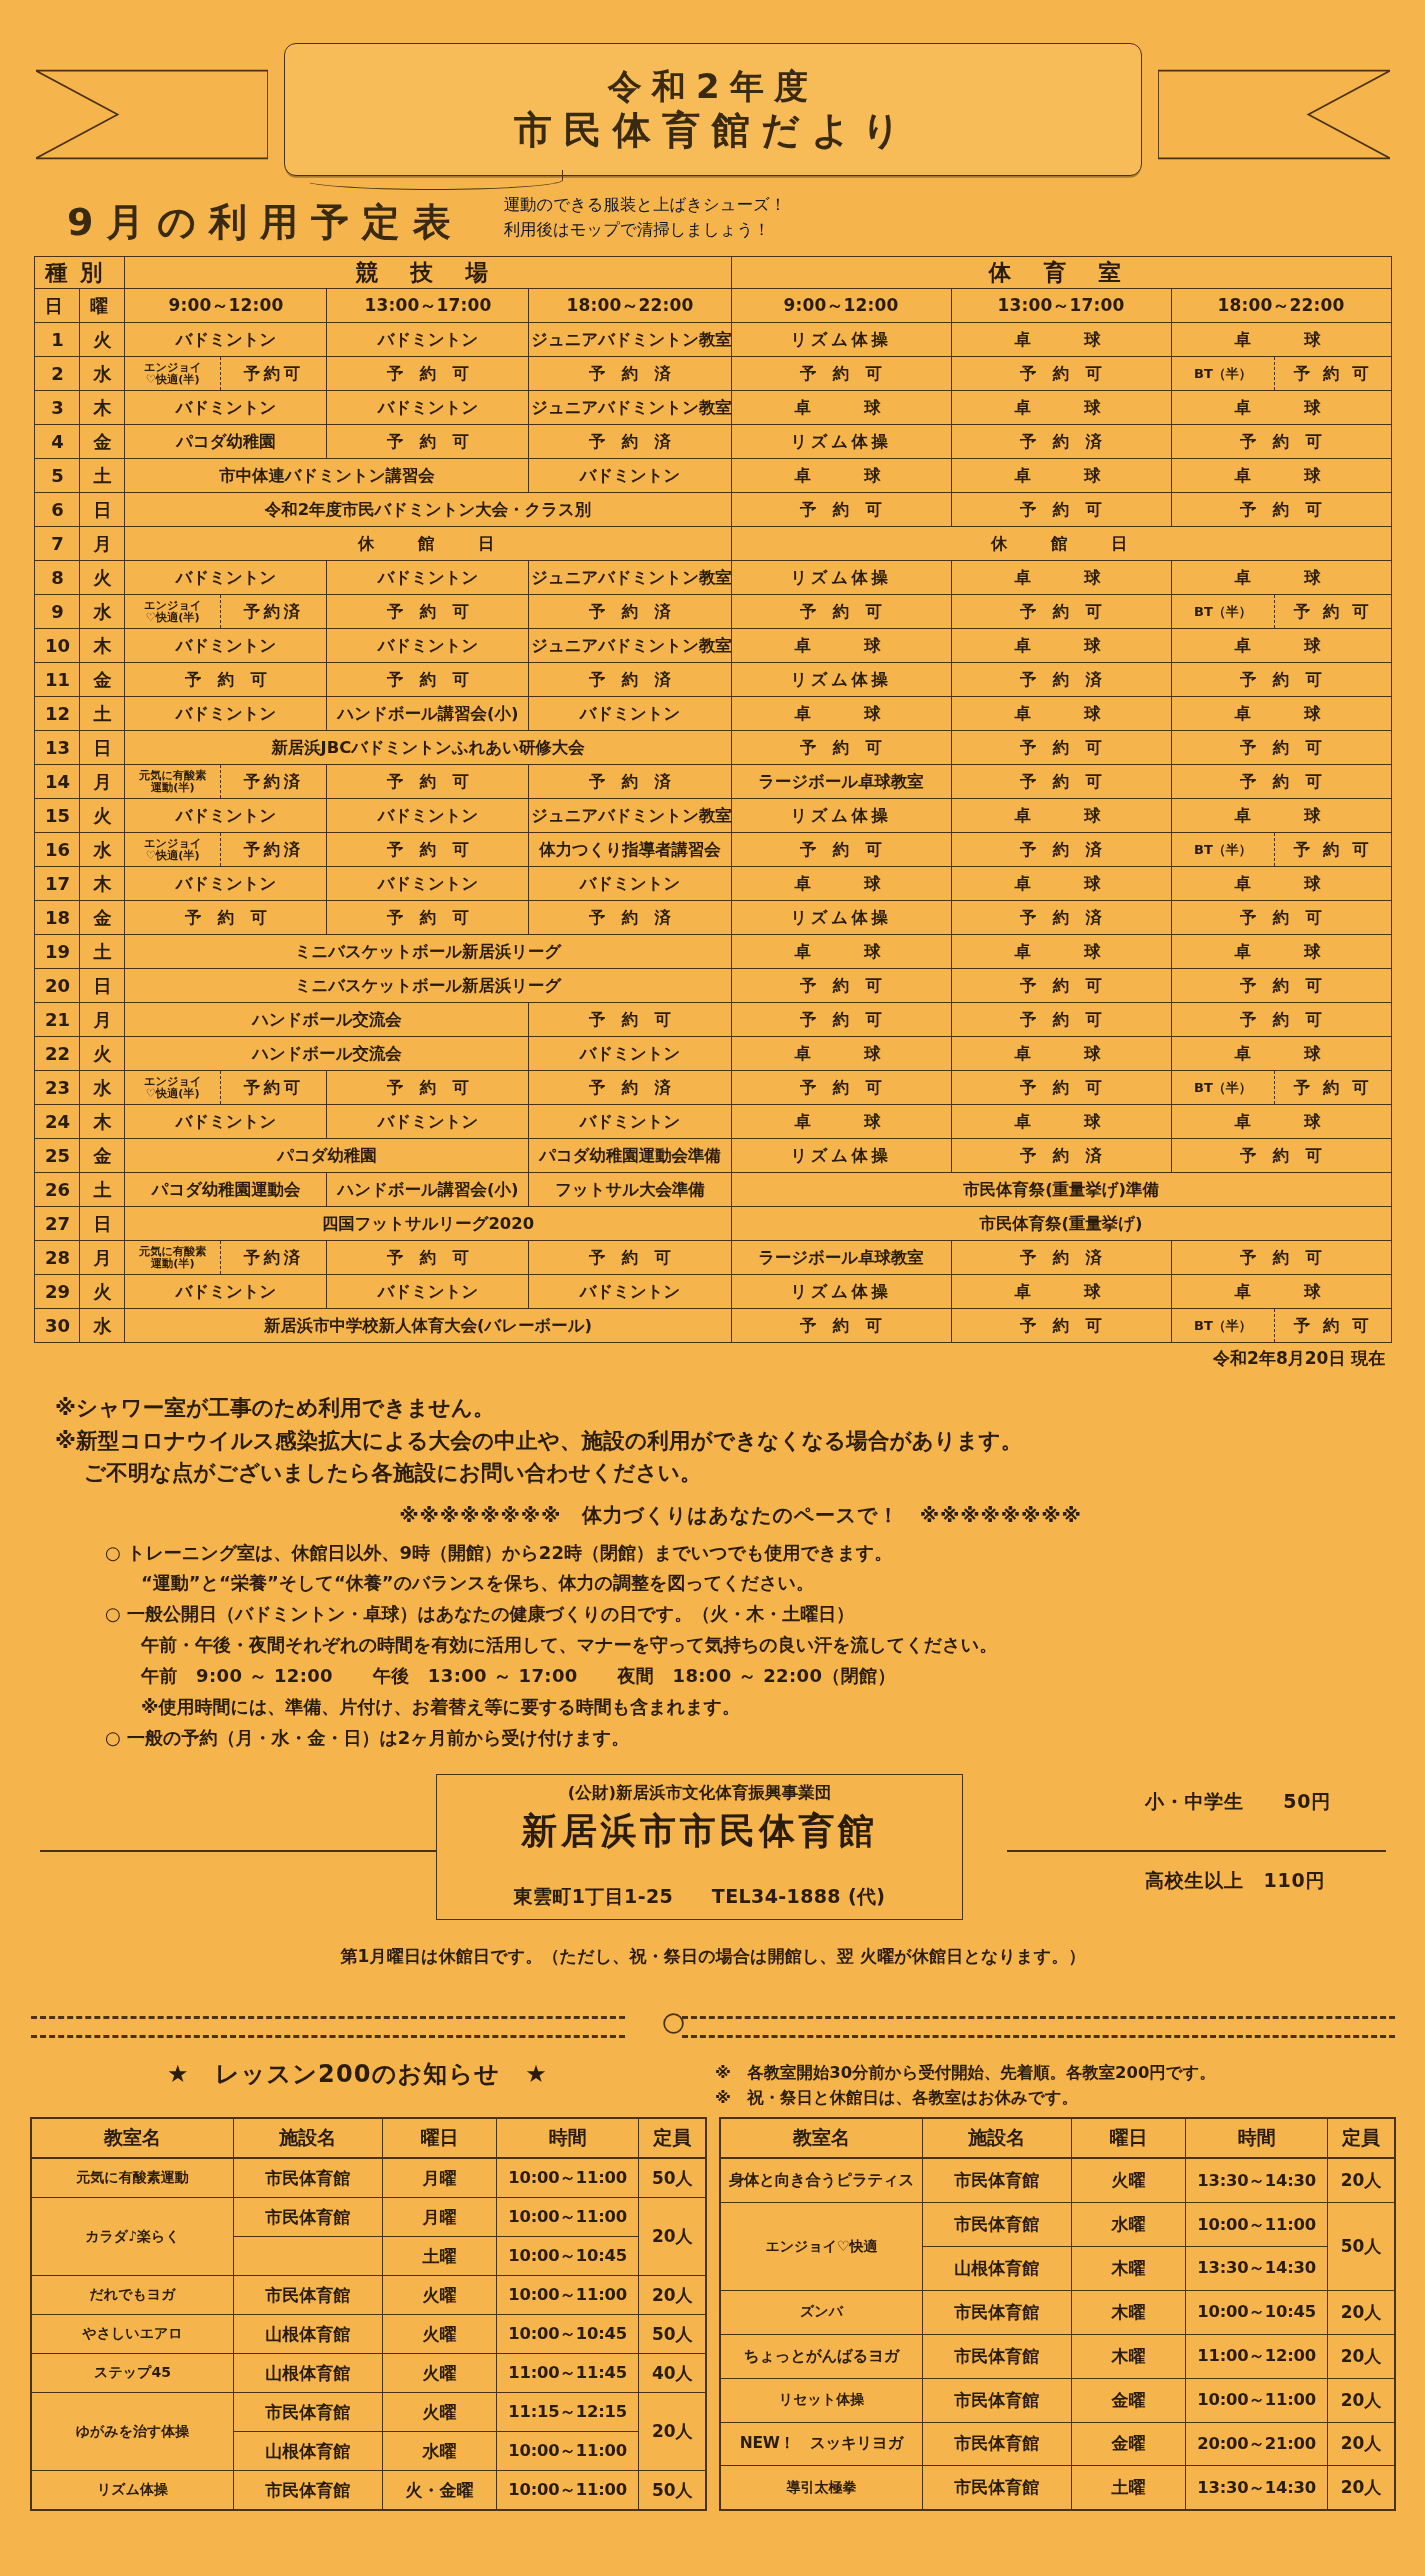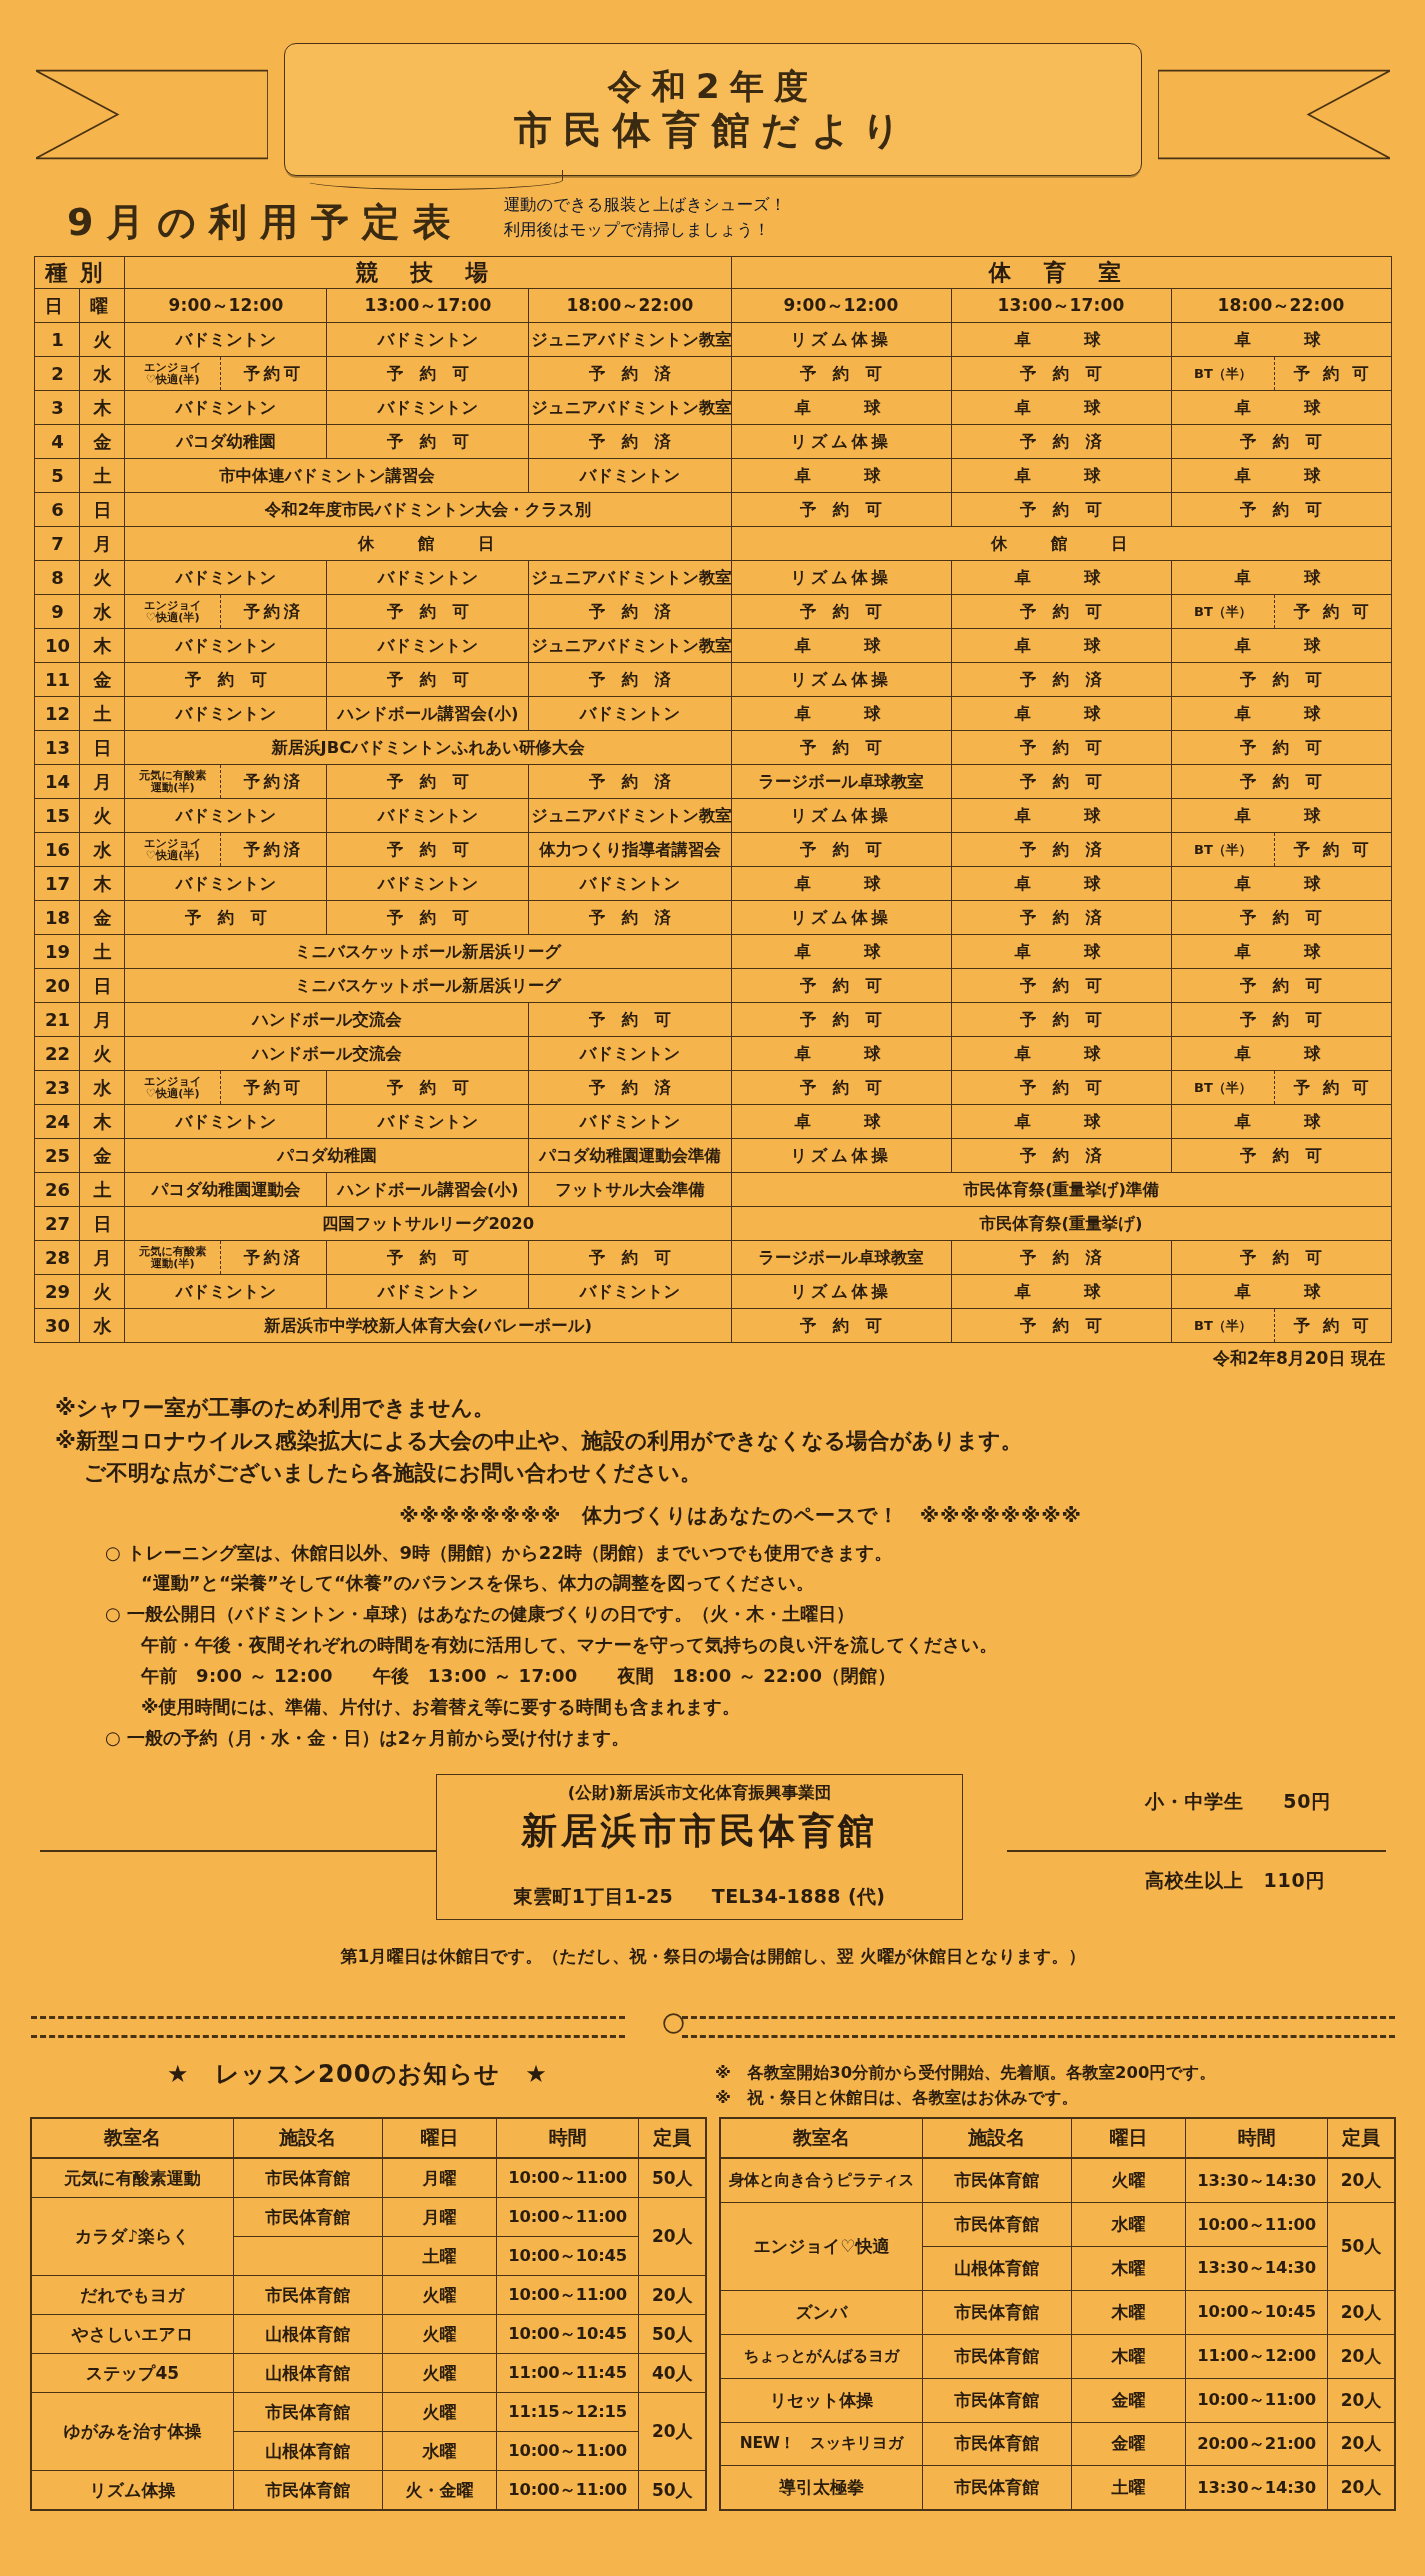--- a/index.html
+++ b/index.html
@@ -142,21 +142,21 @@
   .lessons{
     display:flex;gap:12px;padding:0 30px;
   }
   .ltab{flex:1;border:2.6px solid #4a3314;table-layout:fixed;width:100%;}
   .ltab td,.ltab th{
     border:0.9px solid #4a3314;text-align:center;vertical-align:middle;
     font-size:17px;font-weight:600;height:38px;padding:0 2.6px;white-space:nowrap;
     overflow:hidden;
   }
   .ltab thead td{font-size:19px;font-weight:700;border-bottom:2.6px solid #4a3314;}
-  .ltab .nm{font-size:17px;}
+  .ltab .nm{font-size:14px;}
   .ltab .nm.tight{font-size:15.5px;letter-spacing:-.02em;}
   .ltab .tm{font-size:16.4px;letter-spacing:-.01em;}
   .ltab .softtop{border-top:0.9px solid #8a6a33;}
 </style>
 </head>
 <body>
 
 <div class="page">
 
   <div class="banner">

